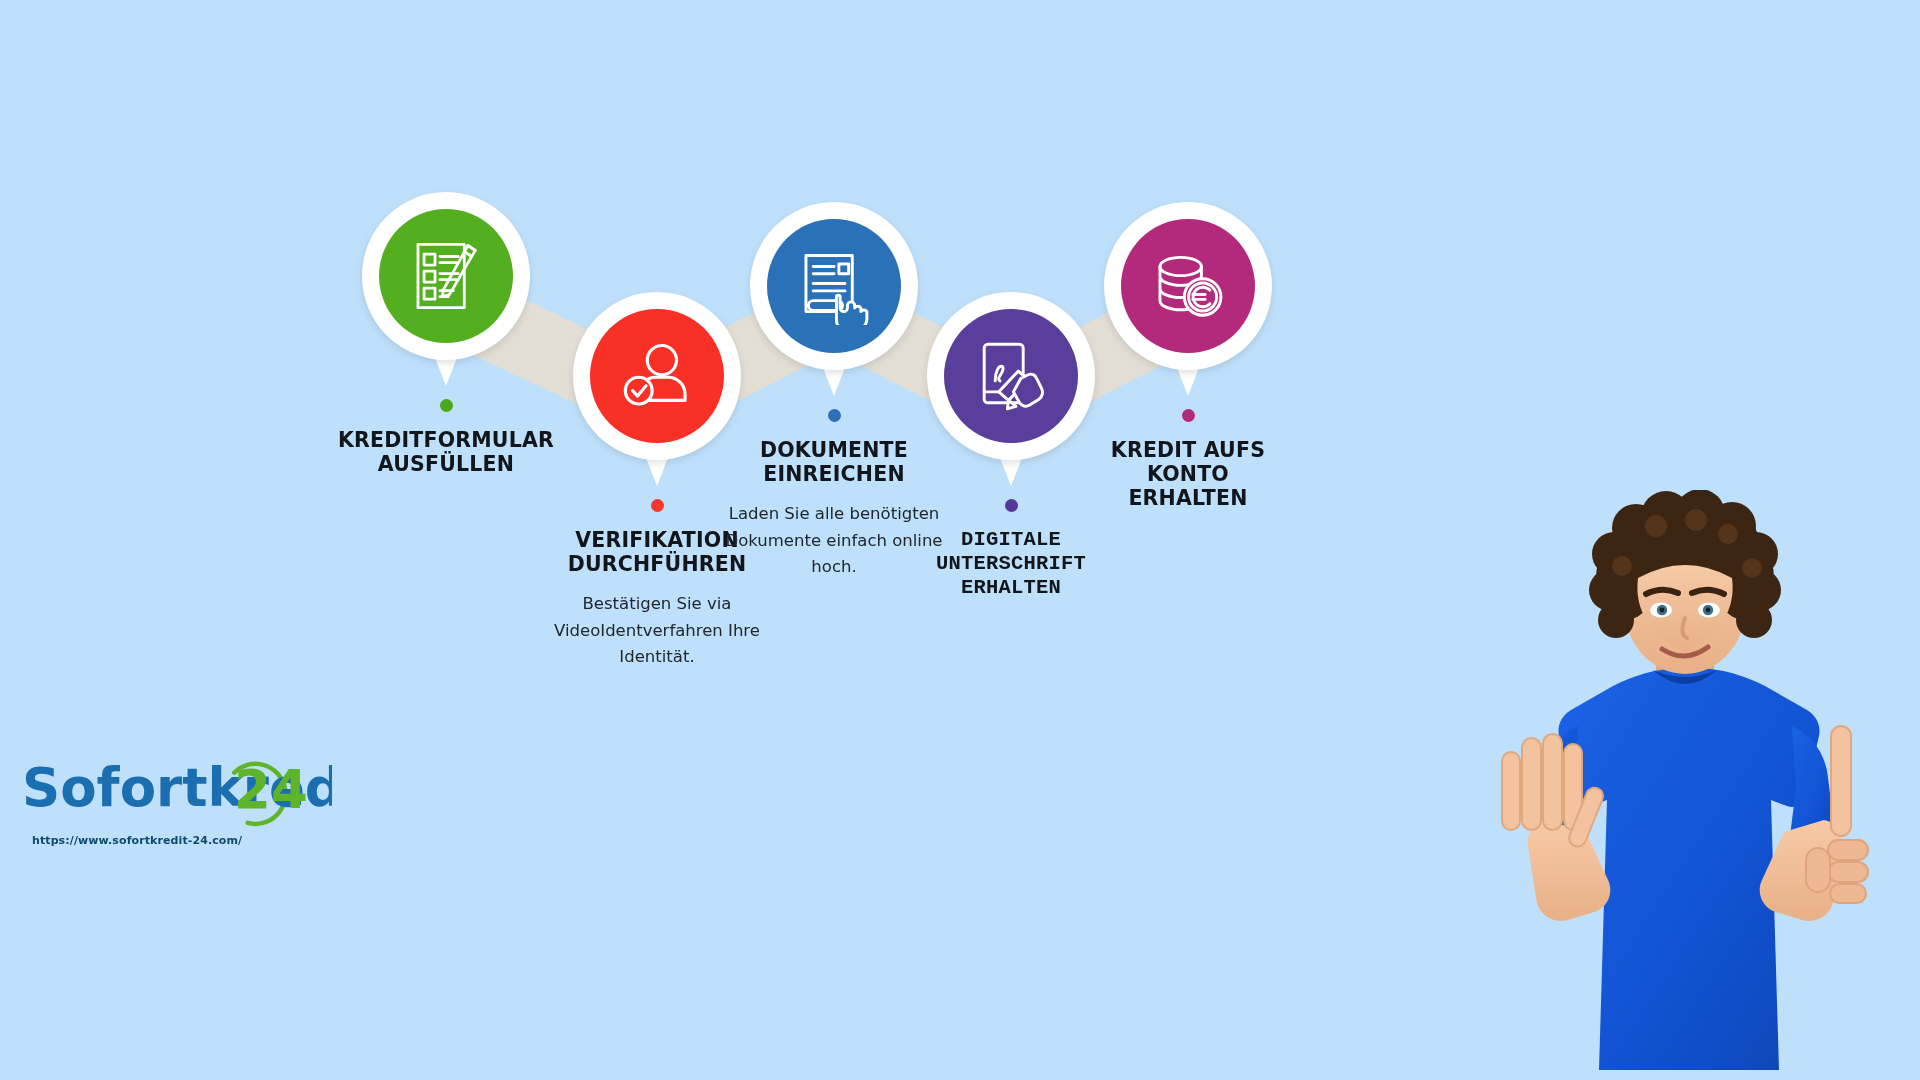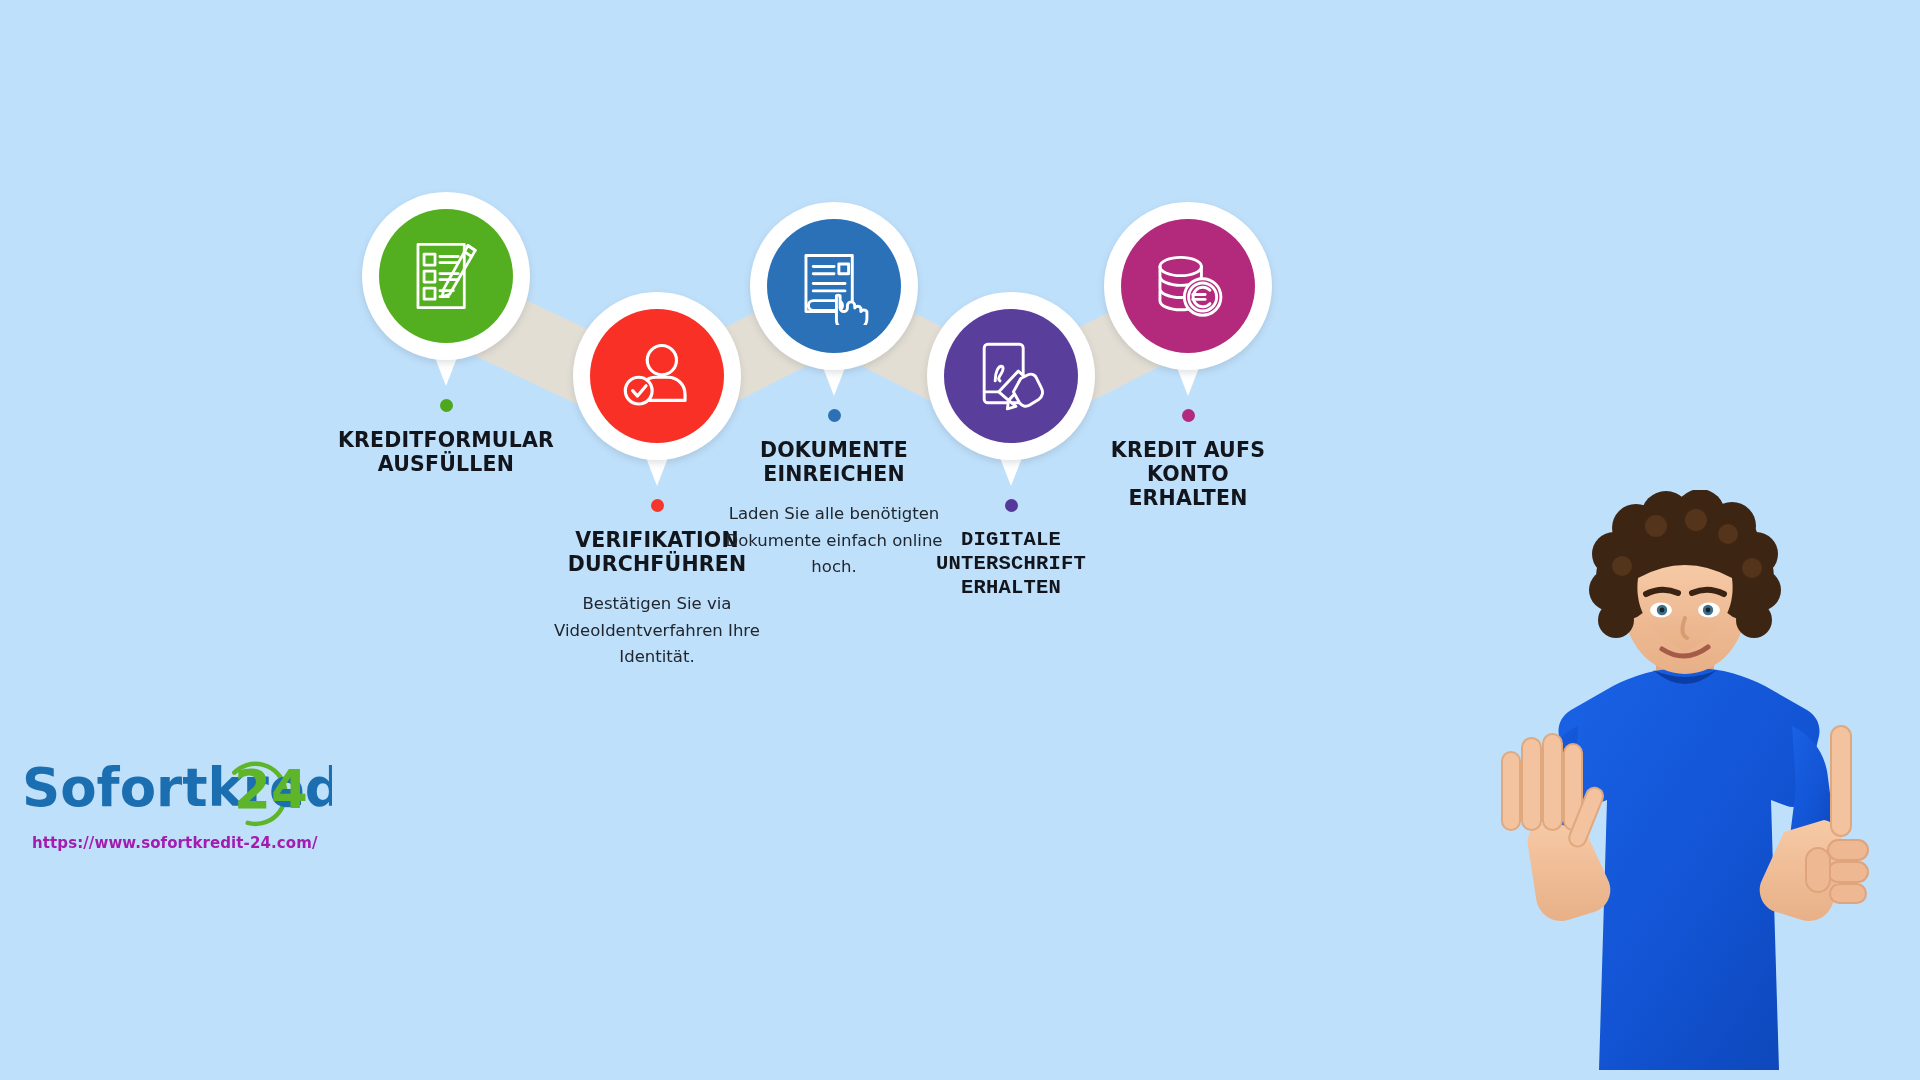--- a/index.html
+++ b/index.html
@@ -70,21 +70,21 @@
   #step2{ left:527px; top:292px; }
   #step3{ left:704px; top:202px; }
   #step4{ left:881px; top:292px;font-family:Liberation Mono, monospace; }
   #step5{ left:1058px; top:202px; }
 
   
   .logo-block{ position:absolute; left:22px; top:752px; width:320px; }
   .logo-mark{ position:relative; height:72px; }
   .logo-mark svg{ display:block; }
   .logo-url{
-    font-size:15px; font-weight:bold; color:#a21caf;
+    font-size:11px; font-weight:bold; color:#0c4a6e;
     letter-spacing:.1px; margin-top:10px; padding-left:10px;
   }
 
   
   .person{ position:absolute; right:0px; bottom:0px; width:470px; height:590px; }
   .person svg{ display:block; }
 </style>
 </head>
 <body style="background: rgb(191, 224, 251);">
 

